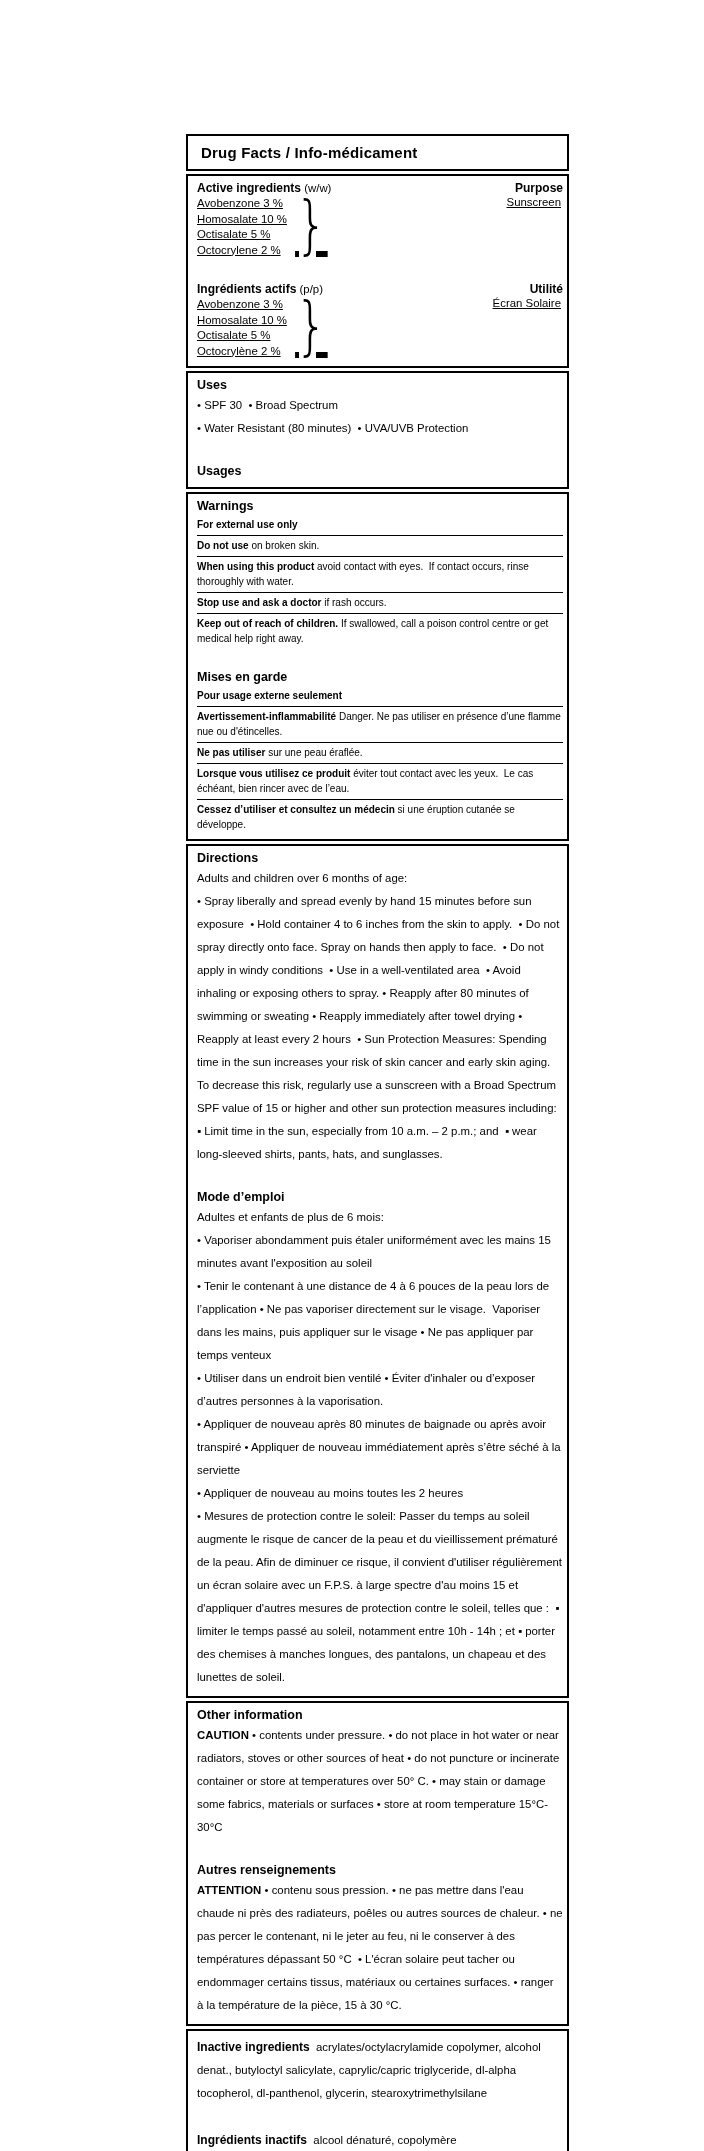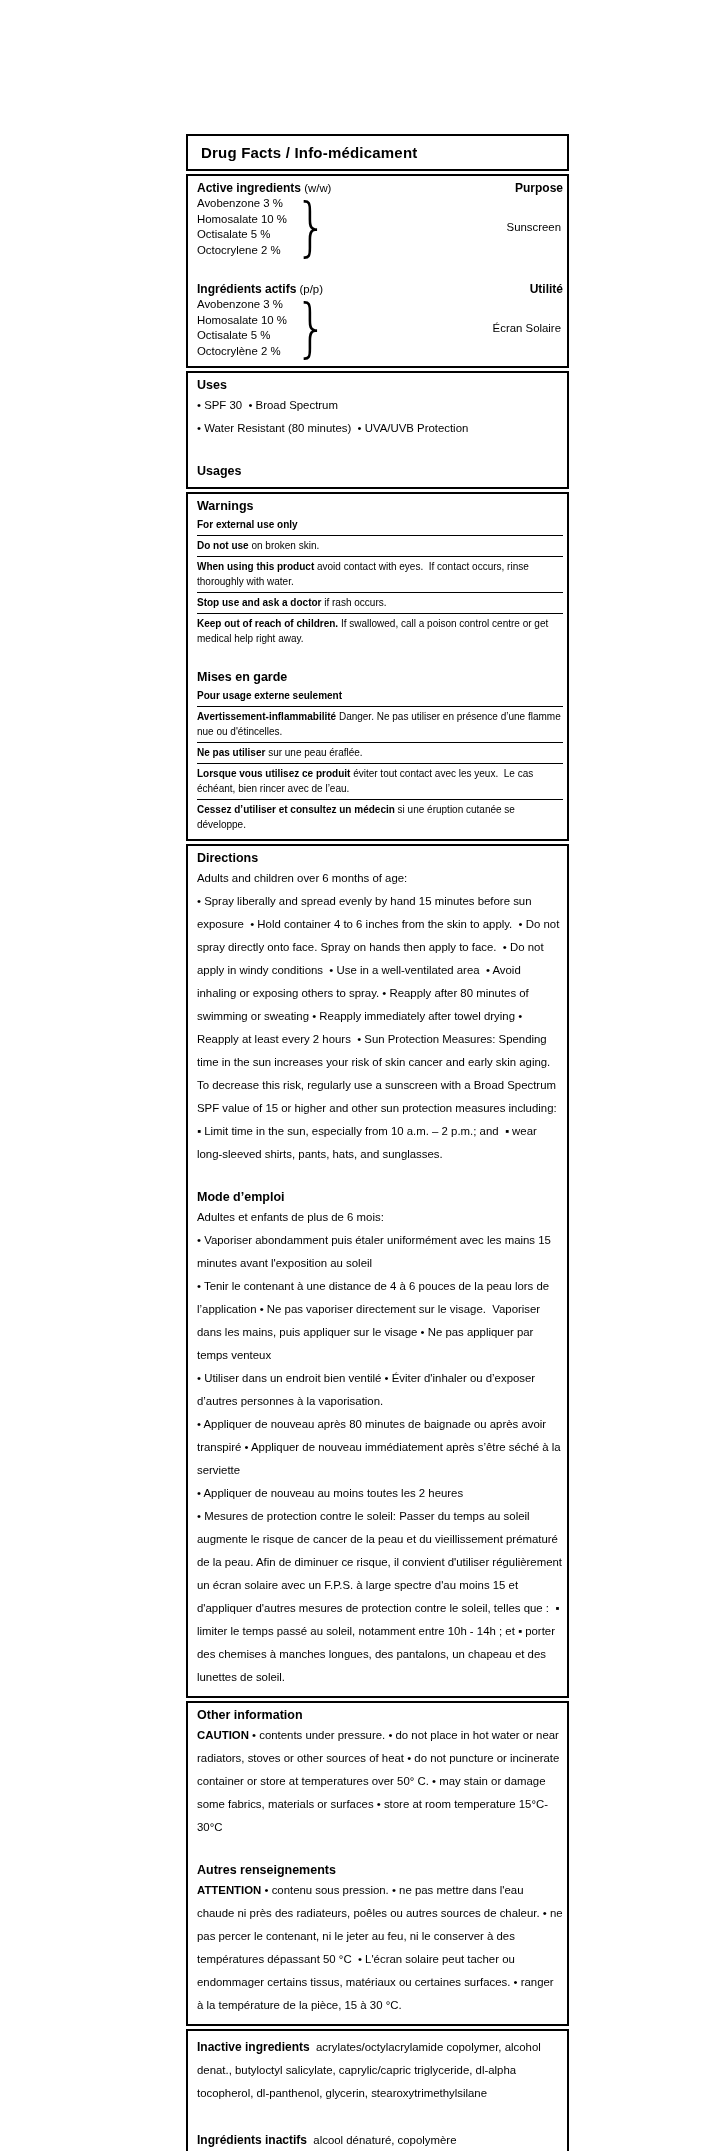--- a/index.html
+++ b/index.html
@@ -42,21 +42,21 @@
 
   
   .ing-head {
     display: flex;
     justify-content: space-between;
     align-items: baseline;
     font-size: 11.4px;
     margin-bottom: 1px;
   }
   .ing-head .bold { font-weight: bold; font-size: 12px; }
-  .ing-body { display: flex; align-items: center; }
+  .ing-body { display: flex; align-items: flex-start; text-decoration: underline; }
   .ing-items { font-size: 11.4px; line-height: 15.5px; white-space: pre-wrap; }
   .brace {
     font-family: "DejaVu Sans", sans-serif;
     font-size: 64px;
     font-weight: 200;
     line-height: 58px;
     transform: scaleX(0.8);
     margin-left: 4px;
     user-select: none;
   }

